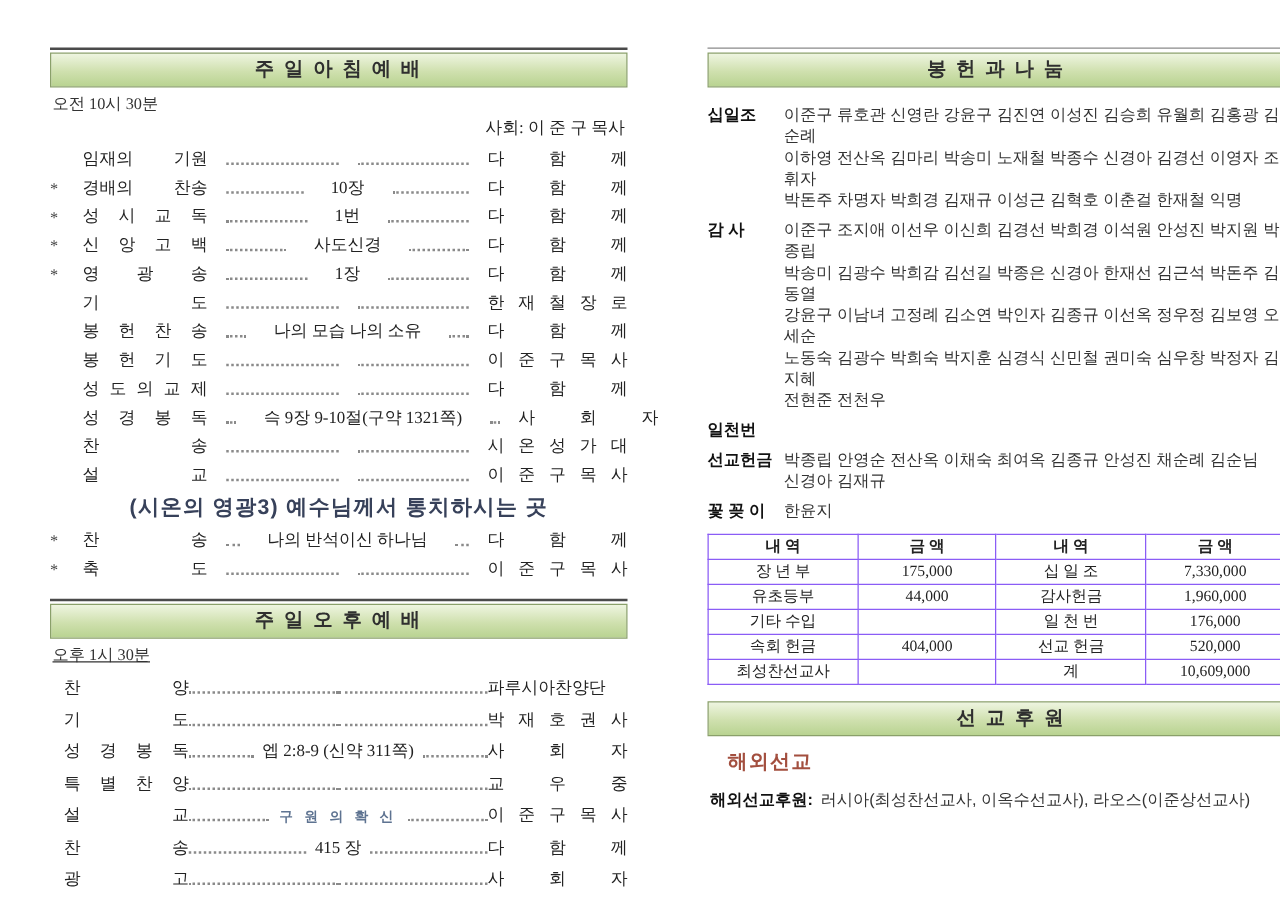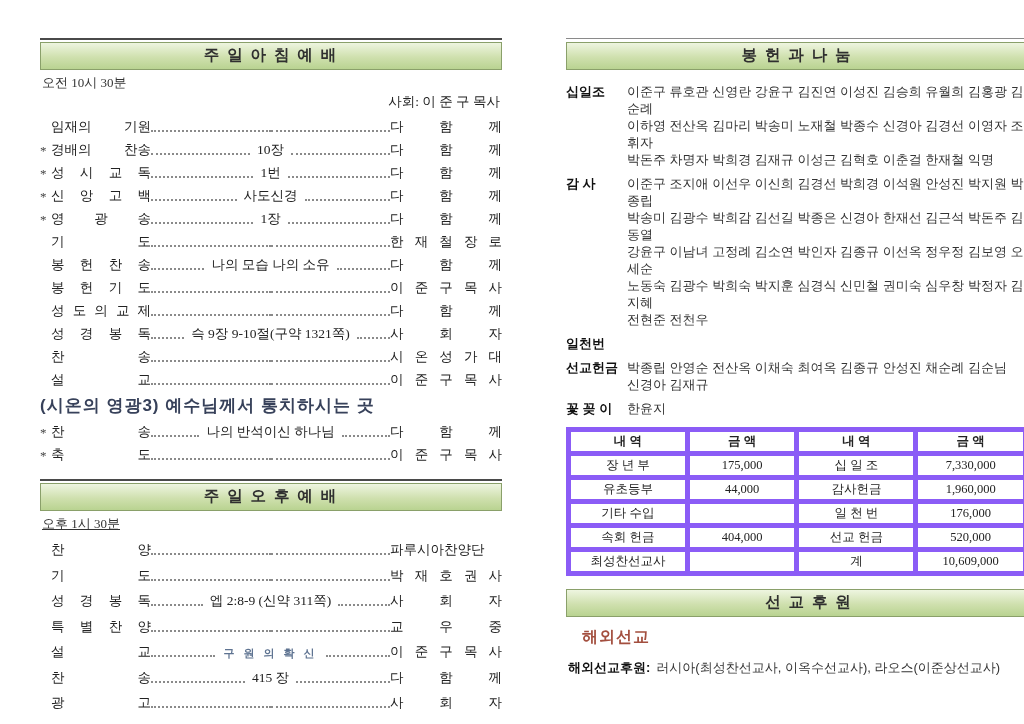--- a/index.html
+++ b/index.html
@@ -20,52 +20,52 @@
     border:1px solid #8aa06a;
     text-align:center;font-weight:bold;font-size:15.5px;color:#2f2f2f;
     padding:2px 0 3px 0;letter-spacing:2px;
   }
 
   .time-label{font-size:13px;color:#333;margin:4px 0 0 2px;}
   .presider-label{font-size:13.5px;color:#222;text-align:right;margin:1px 2px 7px 0;}
 
   
   .srow{display:flex;align-items:flex-end;font-size:13.5px;color:#222;}
-  .sec-morning .srow{margin-bottom:5px;}
+  .sec-morning .srow{margin-bottom:5px;gap:15px;}
   .sec-afternoon .srow{margin-bottom:7.5px;}
   .star{width:11px;color:#444;font-size:13px;flex:none;}
   .lbl{width:100px;flex:none;text-align:justify;text-align-last:justify;}
   .lead{flex:1;border-bottom:2px dotted #8a8a8a;margin:0 0 4px 0;min-width:8px;}
   .ctr{margin:0 7px;flex:none;}
   .rgt{width:112px;flex:none;text-align:justify;text-align-last:justify;}
 
   .sermon1{
     font-family:"Liberation Sans","DejaVu Sans",sans-serif;
     font-weight:bold;font-size:17px;color:#37415a;
-    text-align:left;letter-spacing:1px;margin:4px 0 6px 0;
+    text-align:center;letter-spacing:1px;margin:4px 0 6px 0;
   }
   .sermon2{
     font-family:"Liberation Sans","DejaVu Sans",sans-serif;
     font-weight:bold;font-size:11px;color:#5e7391;letter-spacing:3px;margin:0 8px;
   }
 
   .sec-afternoon{margin-top:15px;}
 
   
   .offer-groups{margin-top:13px;}
   .group{display:flex;margin-bottom:7px;font-family:"Liberation Sans","DejaVu Sans",sans-serif;}
   .glabel{width:56px;flex:none;font-weight:bold;font-size:13px;color:#111;margin-right:5px;line-height:17px;}
   .gnames{flex:1;font-size:13px;color:#333;line-height:17px;white-space:pre-line;}
 
   
   .stat-box{margin-top:10px;}
   .stat-band{border-bottom:none;}
   table.stats{width:100%;border-collapse:collapse;table-layout:fixed;}
   table.stats th,table.stats td{
-    border:5px solid #8b5cf6;font-size:12.5px;color:#222;
+    border:1px solid #8b5cf6;font-size:12.5px;color:#222;
     text-align:center;padding:1px 4px;height:16px;
   }
   table.stats th{font-weight:bold;}
   col.c-item{width:26%;} col.c-amt{width:24%;}
 
   
   .mission-band{margin-top:13px;padding-left:24px;}
   .sub-red{
     font-family:"Liberation Sans","DejaVu Sans",sans-serif;
     font-weight:bold;font-size:16px;color:#a34f3f;letter-spacing:1px;

